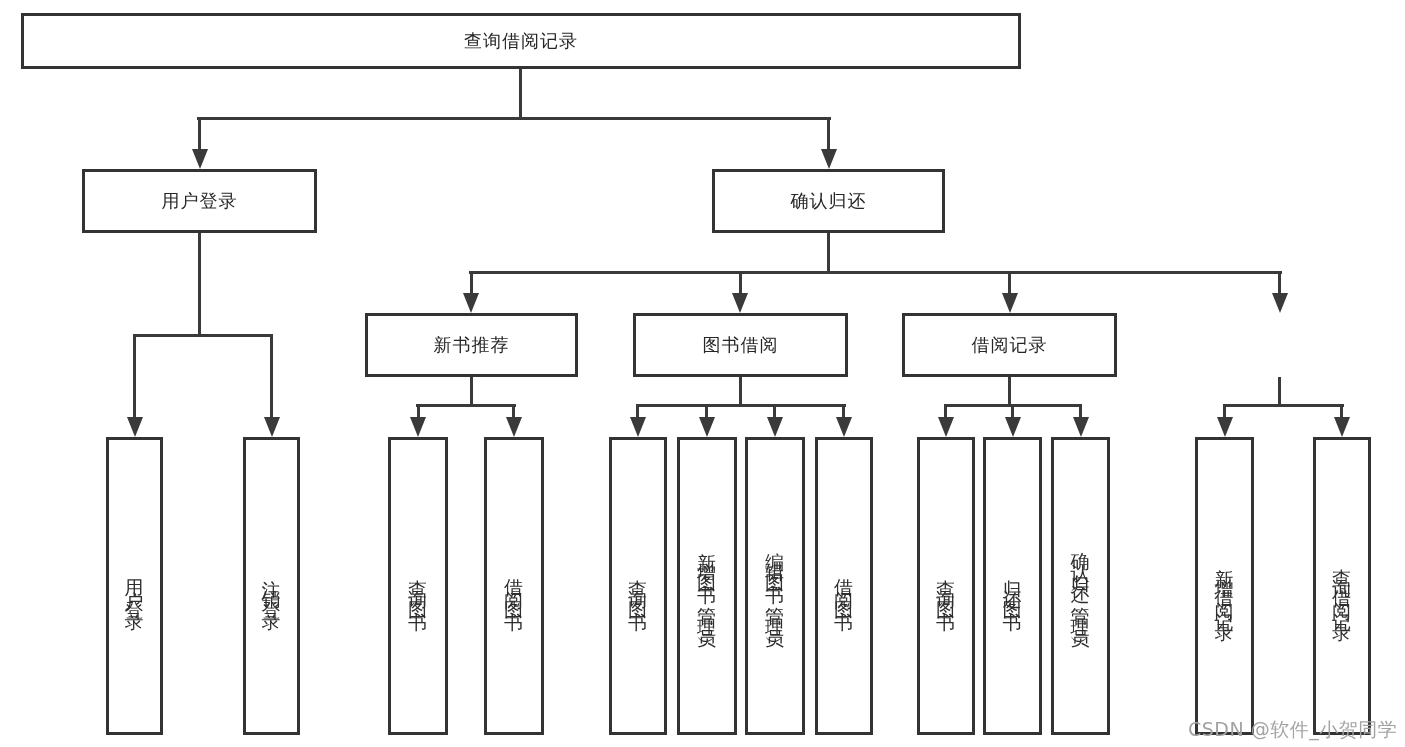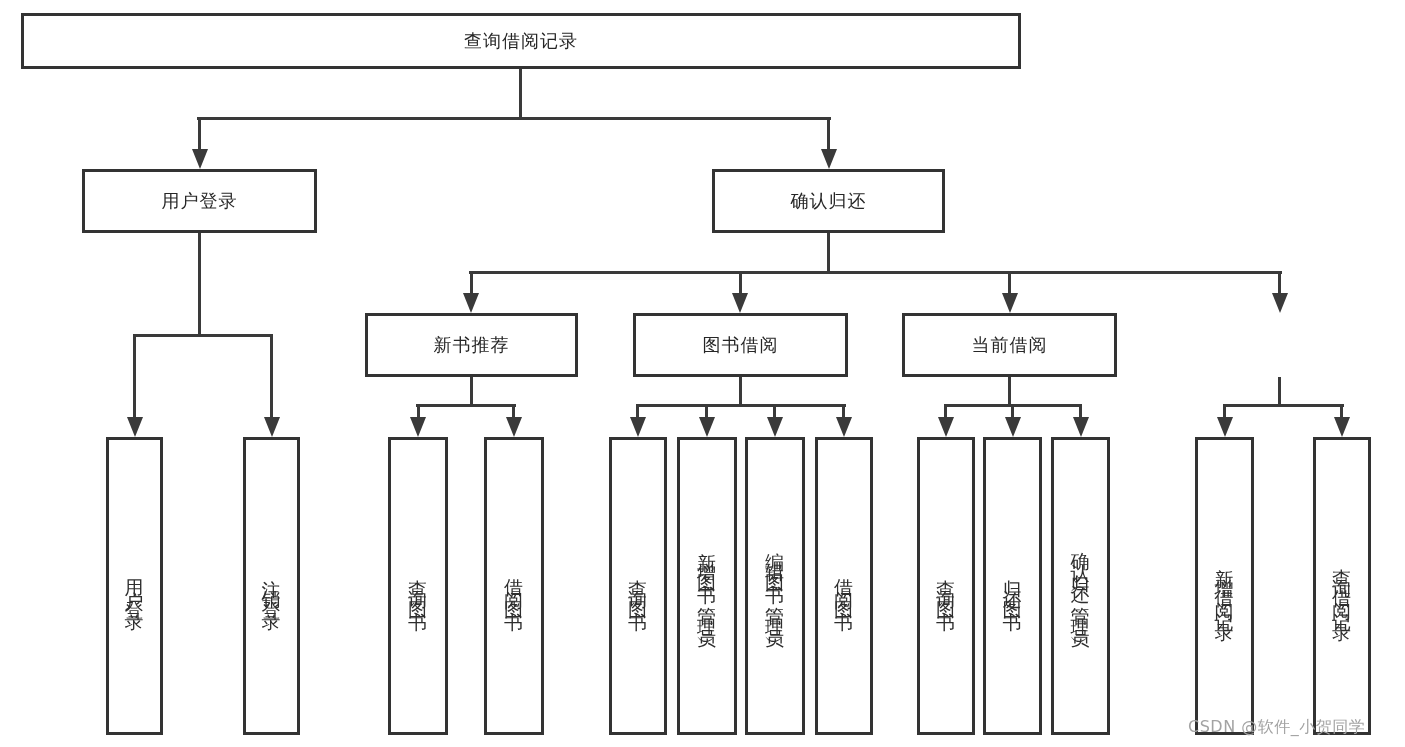--- a/index.html
+++ b/index.html
@@ -35,21 +35,21 @@
     position:absolute;
     width:0;height:0;
     border-left:8px solid transparent;
     border-right:8px solid transparent;
     border-top:20px solid #3a3a3a;
   }
   .watermark{
     position:absolute;
     left:1188px;
     top:717px;
-    font-size:16px;
+    font-size:19px;
     color:#a3a3a3;
     letter-spacing:0.5px;
     white-space:nowrap;
   }
 </style>
 </head>
 <body>
 
 <div id="stage">
 
@@ -89,21 +89,21 @@
   <div class="arrow" style="left:1002px;top:293px"></div>
   <div class="arrow" style="left:1272px;top:293px"></div>
 
   <div class="box" style="left:633px;top:313px;width:215px;height:64px">
     <span>图书借阅</span>
   </div>
   <div class="box" style="left:365px;top:313px;width:213px;height:64px">
     <span>新书推荐</span>
   </div>
   <div class="box" style="left:902px;top:313px;width:215px;height:64px">
-    <span>当前借阅</span>
+    <span>借阅记录</span>
   </div>
 
   <div class="vl" style="left:470px;top:377px;height:30px"></div>
   <div class="hl" style="left:416px;top:404px;width:100px"></div>
   <div class="vl" style="left:417px;top:404px;height:16px"></div>
   <div class="vl" style="left:512px;top:404px;height:16px"></div>
   <div class="arrow" style="left:410px;top:417px"></div>
   <div class="arrow" style="left:506px;top:417px"></div>
 
   <div class="vl" style="left:739px;top:377px;height:30px"></div>

